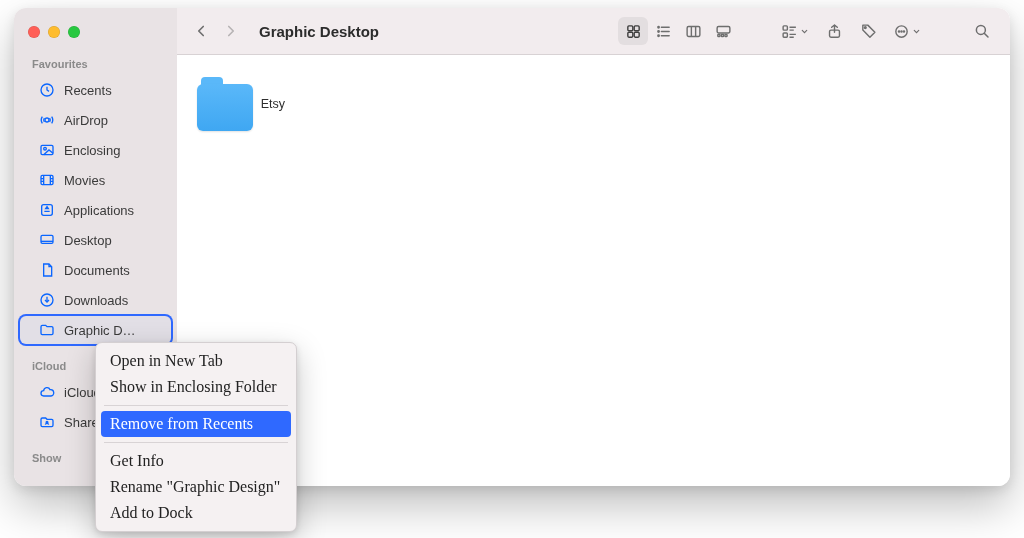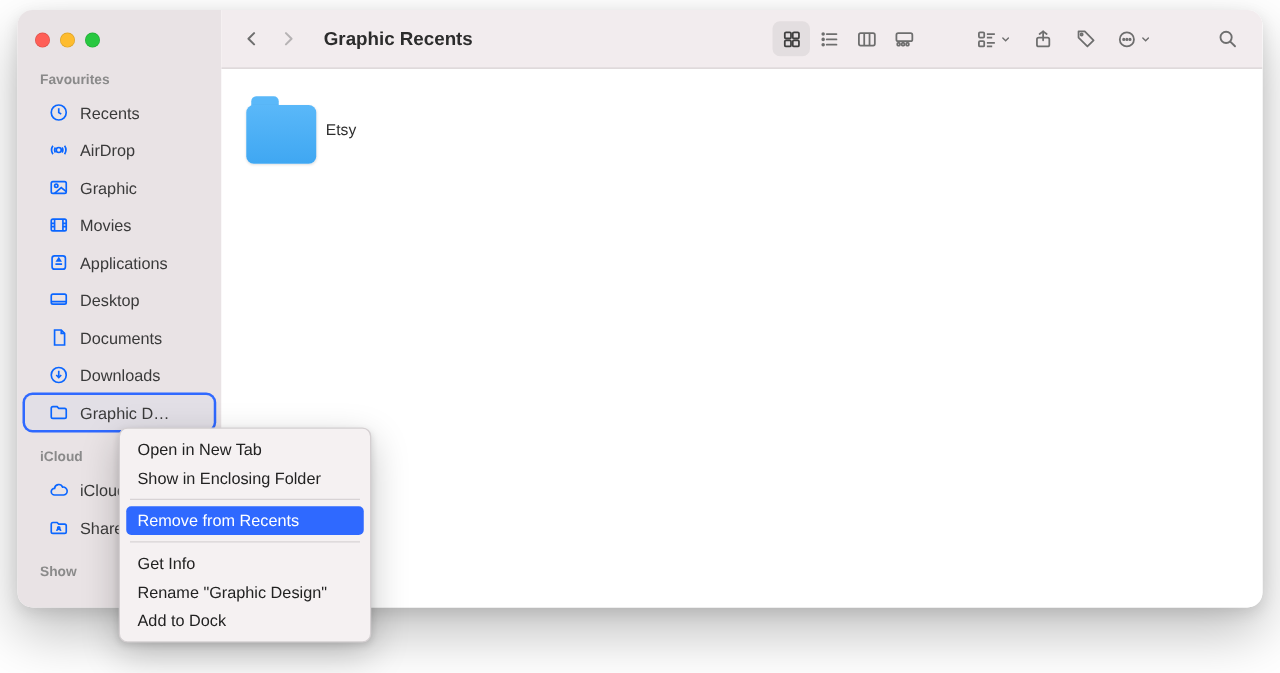--- a/index.html
+++ b/index.html
@@ -200,23 +200,24 @@
     width: 200px;
     background: var(--context-bg);
     border: 0.5px solid var(--context-border);
     border-radius: 7px;
     box-shadow: 0 10px 30px rgba(0,0,0,0.22), 0 2px 6px rgba(0,0,0,0.12);
     padding: 5px 0;
     z-index: 50;
   }
   .context-item {
     padding: 4px 14px;
-    font-size: 13px;
+    font-size: 16px;
     color:#222;
     white-space: nowrap;
+    font-family: Liberation Serif, serif;
   }
   .context-item.highlight {
     background: var(--selection-bg);
     color:#fff;
     margin: 0 5px;
     padding: 4px 9px;
     border-radius: 4px;
   }
   .context-sep {
     height:1px;
@@ -264,21 +265,21 @@
     </div>
 
     <div class="sidebar-item">
       <span class="icon">
         <svg width="16" height="16" viewBox="0 0 24 24" fill="none" stroke="currentColor" stroke-width="2">
             <rect x="3" y="5" width="18" height="14" rx="2"></rect>
             <circle cx="9" cy="10" r="2"></circle>
             <path d="M21 17l-6-5-8 7"></path>
           </svg>
       </span>
-      <span class="label">Graphic</span>
+      <span class="label">Enclosing</span>
     </div>
 
     <div class="sidebar-item">
       <span class="icon">
         <svg width="16" height="16" viewBox="0 0 24 24" fill="none" stroke="currentColor" stroke-width="2">
             <rect x="3" y="5" width="18" height="14" rx="2"></rect>
             <path d="M7 5v14M17 5v14M3 10h4M3 14h4M17 10h4M17 14h4"></path>
           </svg>
       </span>
       <span class="label">Movies</span>
@@ -367,21 +368,21 @@
               <polyline points="15 6 9 12 15 18"></polyline>
             </svg>
         </div>
         <div class="toolbar-btn" style="opacity:.45">
           <svg width="18" height="18" viewBox="0 0 24 24" fill="none" stroke="currentColor" stroke-width="2.2" stroke-linecap="round" stroke-linejoin="round">
               <polyline points="9 6 15 12 9 18"></polyline>
             </svg>
         </div>
       </div>
 
-      <div class="toolbar-title">Graphic Recents</div>
+      <div class="toolbar-title">Graphic Desktop</div>
 
       <div class="toolbar-spacer"></div>
 
       <div class="view-group">
         <div class="toolbar-btn view-btn active">
           <svg width="17" height="17" viewBox="0 0 24 24" fill="none" stroke="currentColor" stroke-width="2">
               <rect x="4" y="4" width="7" height="7" rx="1.5"></rect>
               <rect x="13" y="4" width="7" height="7" rx="1.5"></rect>
               <rect x="4" y="13" width="7" height="7" rx="1.5"></rect>
               <rect x="13" y="13" width="7" height="7" rx="1.5"></rect>

